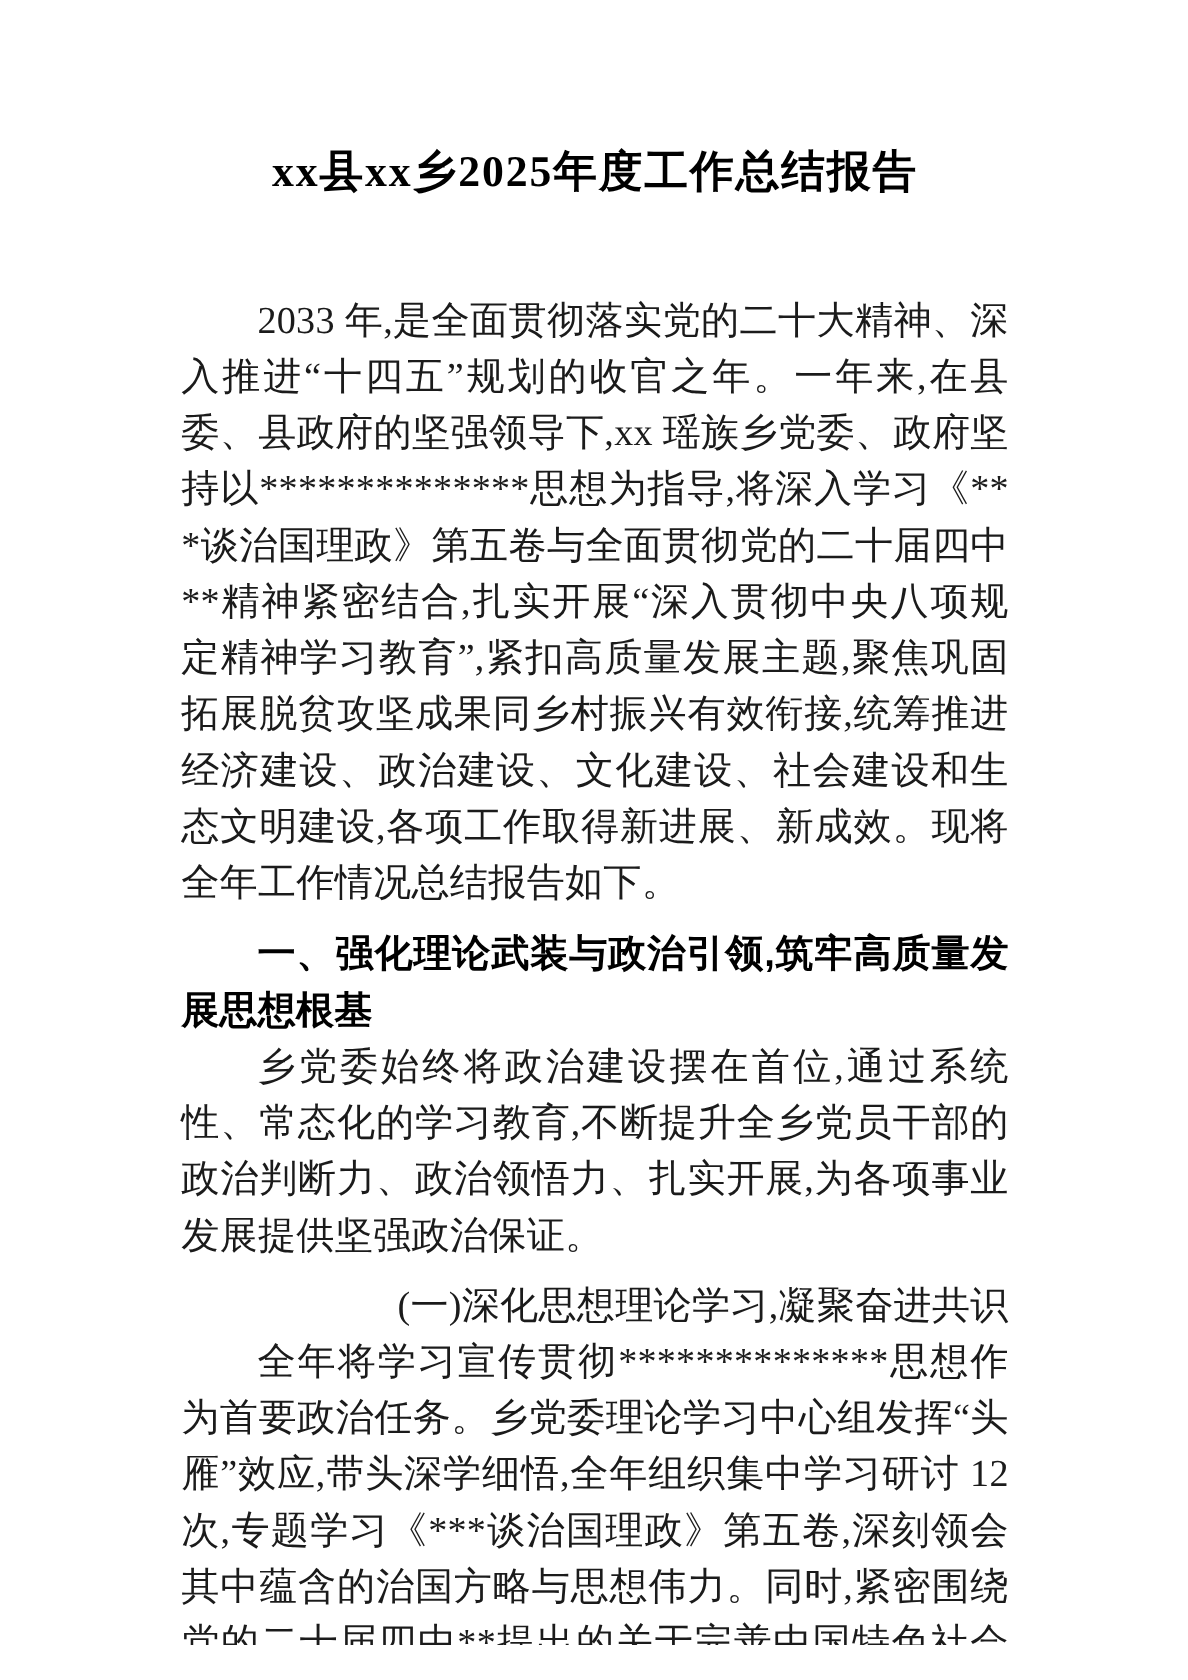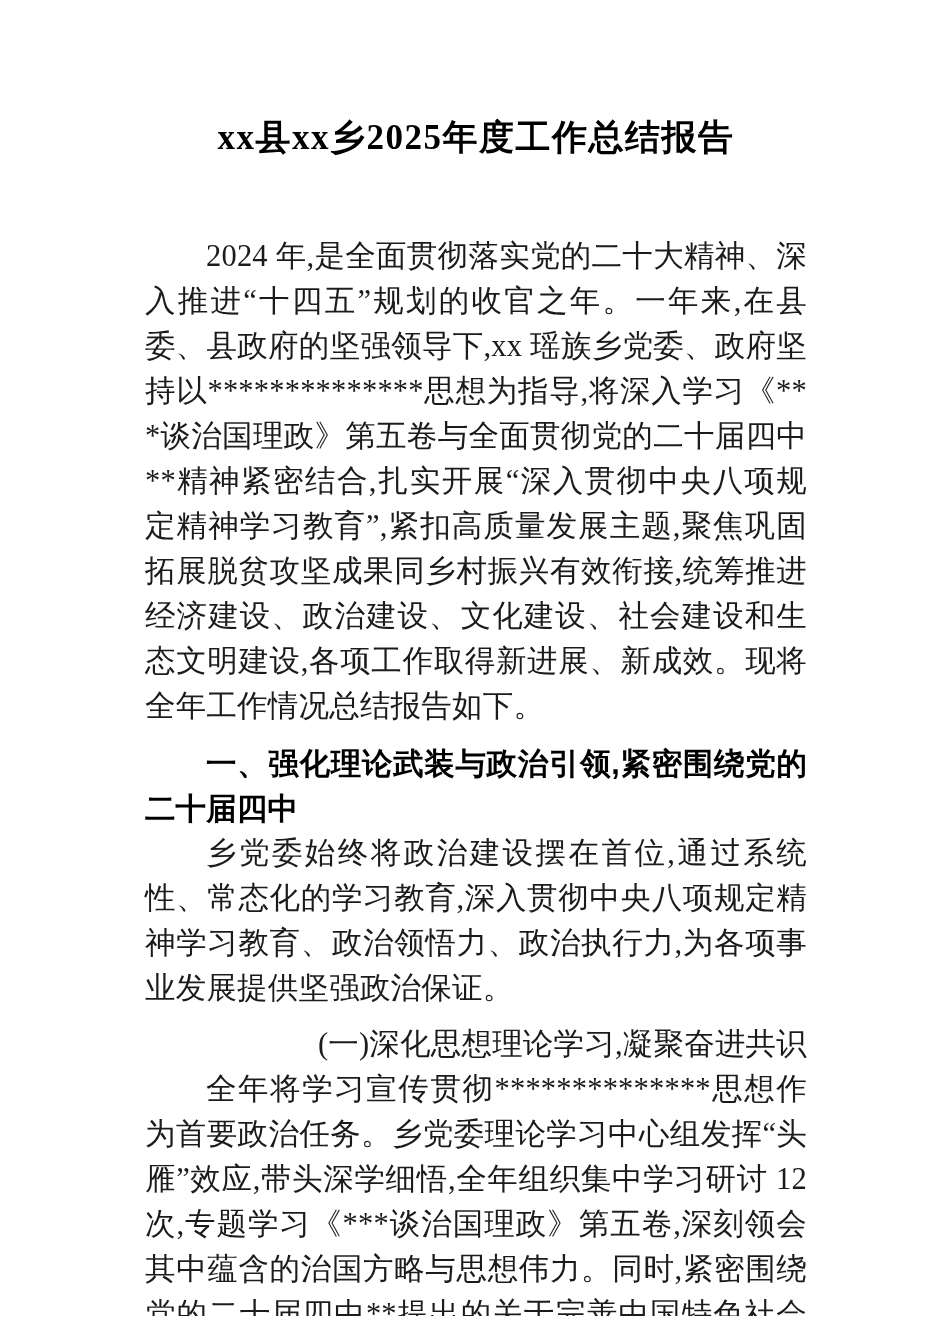--- a/index.html
+++ b/index.html
@@ -93,24 +93,24 @@
   .para.tight-top { margin-top: 0; }
 </style>
 </head>
 <body>
 
 <div class="page">
   <div class="content">
 
     <h1 class="doc-title">xx县xx乡2025年度工作总结报告</h1>
 
-    <p class="para first-body">2024 年,是全面贯彻落实党的二十大精神、深入推进“十四五”规划的收官之年。一年来,在县委、县政府的坚强领导下,xx 瑶族乡党委、政府坚持以**************思想为指导,将深入学习《***谈治国理政》第五卷与全面贯彻党的二十届四中**精神紧密结合,扎实开展“深入贯彻中央八项规定精神学习教育”,紧扣高质量发展主题,聚焦巩固拓展脱贫攻坚成果同乡村振兴有效衔接,统筹推进经济建设、政治建设、文化建设、社会建设和生态文明建设,各项工作取得新进展、新成效。现将全年工作情况总结报告如下。</p>
+    <p class="para first-body">2033 年,是全面贯彻落实党的二十大精神、深入推进“十四五”规划的收官之年。一年来,在县委、县政府的坚强领导下,xx 瑶族乡党委、政府坚持以**************思想为指导,将深入学习《***谈治国理政》第五卷与全面贯彻党的二十届四中**精神紧密结合,扎实开展“深入贯彻中央八项规定精神学习教育”,紧扣高质量发展主题,聚焦巩固拓展脱贫攻坚成果同乡村振兴有效衔接,统筹推进经济建设、政治建设、文化建设、社会建设和生态文明建设,各项工作取得新进展、新成效。现将全年工作情况总结报告如下。</p>
 
-    <p class="heading-1 spaced-top">一、强化理论武装与政治引领,紧密围绕党的二十届四中</p>
+    <p class="heading-1 spaced-top">一、强化理论武装与政治引领,筑牢高质量发展思想根基</p>
 
-    <p class="para tight-top">乡党委始终将政治建设摆在首位,通过系统性、常态化的学习教育,深入贯彻中央八项规定精神学习教育、政治领悟力、政治执行力,为各项事业发展提供坚强政治保证。</p>
+    <p class="para tight-top">乡党委始终将政治建设摆在首位,通过系统性、常态化的学习教育,不断提升全乡党员干部的政治判断力、政治领悟力、扎实开展,为各项事业发展提供坚强政治保证。</p>
 
     <p class="heading-2 spaced-top">(一)深化思想理论学习,凝聚奋进共识</p>
 
     <p class="para tight-top">全年将学习宣传贯彻**************思想作为首要政治任务。乡党委理论学习中心组发挥“头雁”效应,带头深学细悟,全年组织集中学习研讨 12 次,专题学习《***谈治国理政》第五卷,深刻领会其中蕴含的治国方略与思想伟力。同时,紧密围绕党的二十届四中**提出的关于完善中国特色社会主义制度、推进国家治理体系和治理能力现代化的新部署新要求,组织开展专题宣讲与辅导报告会 6 场,引导全乡</p>
 
   </div>
 </div>
 
 </body></html>

